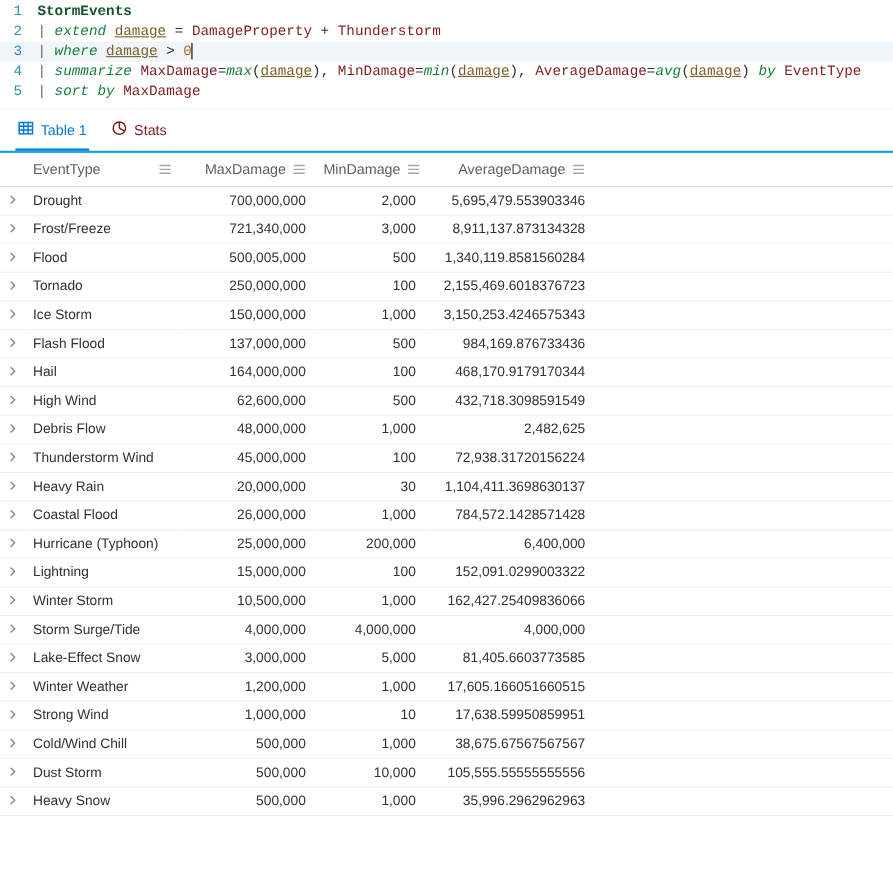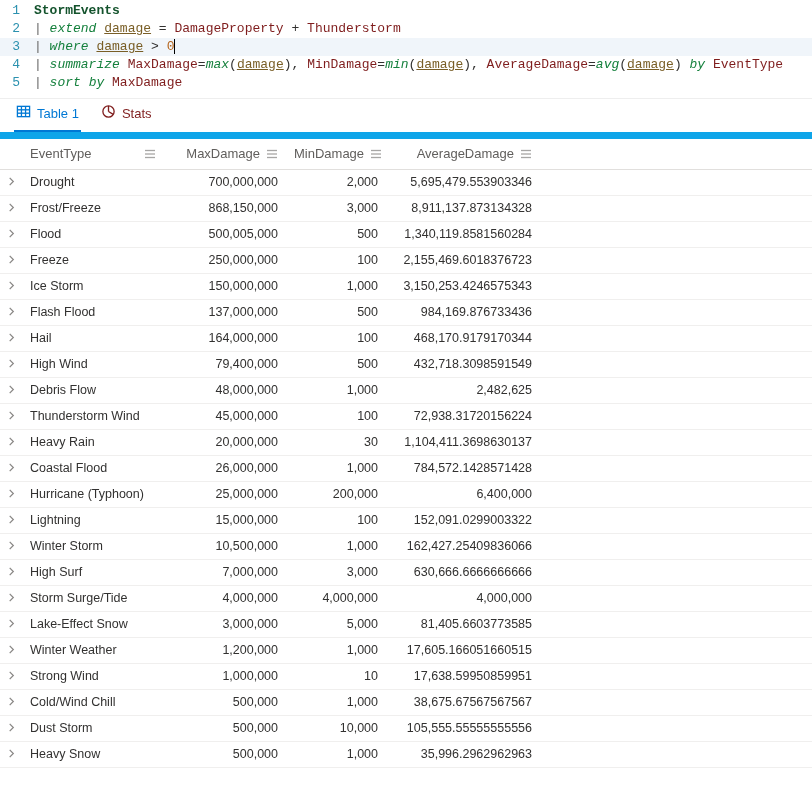--- a/index.html
+++ b/index.html
@@ -56,21 +56,21 @@
   .tk-op { color: #323130; }
   .tk-col { color: #7f1d1d; }
   .tk-num { color: #b5651d; }
 
   
   .tabs {
     display: flex;
     align-items: flex-end;
     gap: 18px;
     padding: 10px 14px 0 14px;
-    border-bottom: 7px solid #0ea5e9;
+    border-bottom: 2px solid #0ea5e9;
     height: 40px;
   }
   .tab {
     display: flex;
     align-items: center;
     gap: 6px;
     padding: 6px 2px 8px 2px;
     color: #7f1d1d;
     cursor: pointer;
     border-bottom: 2px solid transparent;
@@ -254,40 +254,40 @@
           <td class="num">700,000,000</td>
           <td class="num">2,000</td>
           <td class="num">5,695,479.553903346</td>
           <td></td>
         </tr>
         <tr>
           <td class="expand-cell"><svg viewBox="0 0 10 10" fill="none" stroke="#8a8886" stroke-width="1.4">
               <polyline points="3,1 7,5 3,9"></polyline>
             </svg></td>
           <td>Frost/Freeze</td>
-          <td class="num">868,150,000</td>
+          <td class="num">721,340,000</td>
           <td class="num">3,000</td>
           <td class="num">8,911,137.873134328</td>
           <td></td>
         </tr>
         <tr>
           <td class="expand-cell"><svg viewBox="0 0 10 10" fill="none" stroke="#8a8886" stroke-width="1.4">
               <polyline points="3,1 7,5 3,9"></polyline>
             </svg></td>
           <td>Flood</td>
           <td class="num">500,005,000</td>
           <td class="num">500</td>
           <td class="num">1,340,119.8581560284</td>
           <td></td>
         </tr>
         <tr>
           <td class="expand-cell"><svg viewBox="0 0 10 10" fill="none" stroke="#8a8886" stroke-width="1.4">
               <polyline points="3,1 7,5 3,9"></polyline>
             </svg></td>
-          <td>Freeze</td>
+          <td>Tornado</td>
           <td class="num">250,000,000</td>
           <td class="num">100</td>
           <td class="num">2,155,469.6018376723</td>
           <td></td>
         </tr>
         <tr>
           <td class="expand-cell"><svg viewBox="0 0 10 10" fill="none" stroke="#8a8886" stroke-width="1.4">
               <polyline points="3,1 7,5 3,9"></polyline>
             </svg></td>
           <td>Ice Storm</td>
@@ -314,21 +314,21 @@
           <td class="num">164,000,000</td>
           <td class="num">100</td>
           <td class="num">468,170.9179170344</td>
           <td></td>
         </tr>
         <tr>
           <td class="expand-cell"><svg viewBox="0 0 10 10" fill="none" stroke="#8a8886" stroke-width="1.4">
               <polyline points="3,1 7,5 3,9"></polyline>
             </svg></td>
           <td>High Wind</td>
-          <td class="num">79,400,000</td>
+          <td class="num">62,600,000</td>
           <td class="num">500</td>
           <td class="num">432,718.3098591549</td>
           <td></td>
         </tr>
         <tr>
           <td class="expand-cell"><svg viewBox="0 0 10 10" fill="none" stroke="#8a8886" stroke-width="1.4">
               <polyline points="3,1 7,5 3,9"></polyline>
             </svg></td>
           <td>Debris Flow</td>
           <td class="num">48,000,000</td>
@@ -393,30 +393,20 @@
           <td>Winter Storm</td>
           <td class="num">10,500,000</td>
           <td class="num">1,000</td>
           <td class="num">162,427.25409836066</td>
           <td></td>
         </tr>
         <tr>
           <td class="expand-cell"><svg viewBox="0 0 10 10" fill="none" stroke="#8a8886" stroke-width="1.4">
               <polyline points="3,1 7,5 3,9"></polyline>
             </svg></td>
-          <td>High Surf</td>
-          <td class="num">7,000,000</td>
-          <td class="num">3,000</td>
-          <td class="num">630,666.6666666666</td>
-          <td></td>
-        </tr>
-        <tr>
-          <td class="expand-cell"><svg viewBox="0 0 10 10" fill="none" stroke="#8a8886" stroke-width="1.4">
-              <polyline points="3,1 7,5 3,9"></polyline>
-            </svg></td>
           <td>Storm Surge/Tide</td>
           <td class="num">4,000,000</td>
           <td class="num">4,000,000</td>
           <td class="num">4,000,000</td>
           <td></td>
         </tr>
         <tr>
           <td class="expand-cell"><svg viewBox="0 0 10 10" fill="none" stroke="#8a8886" stroke-width="1.4">
               <polyline points="3,1 7,5 3,9"></polyline>
             </svg></td>

